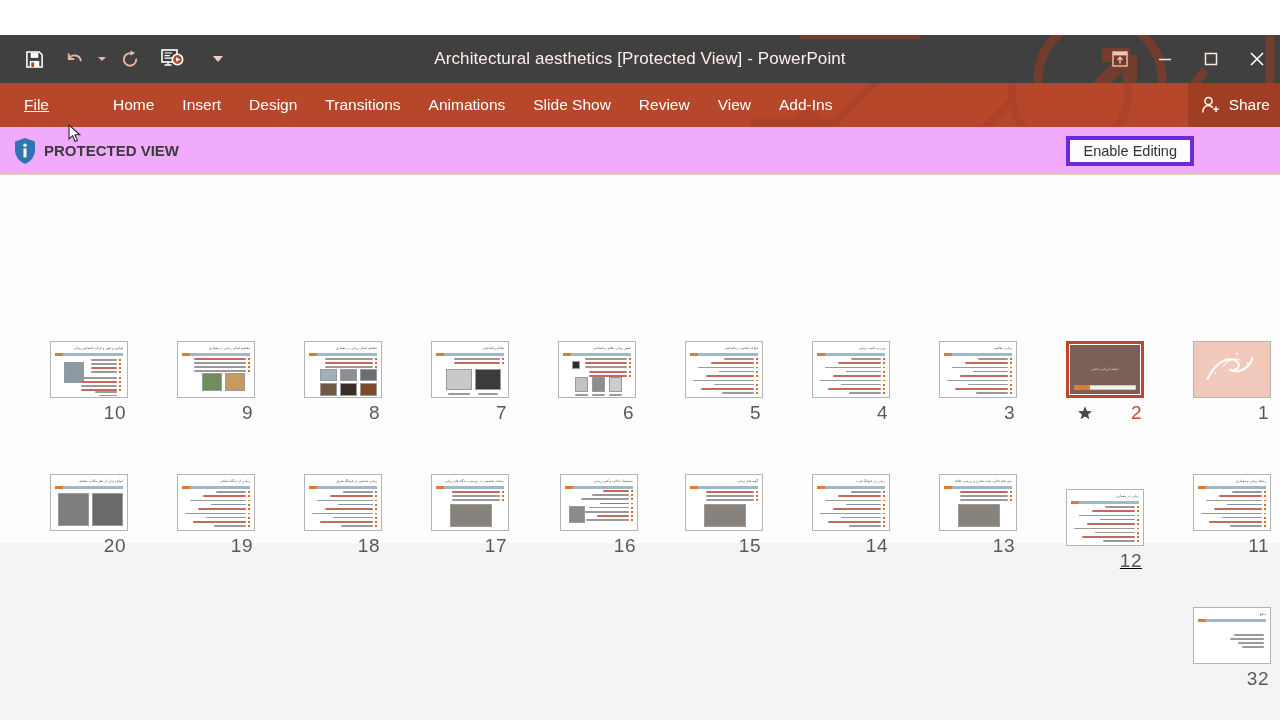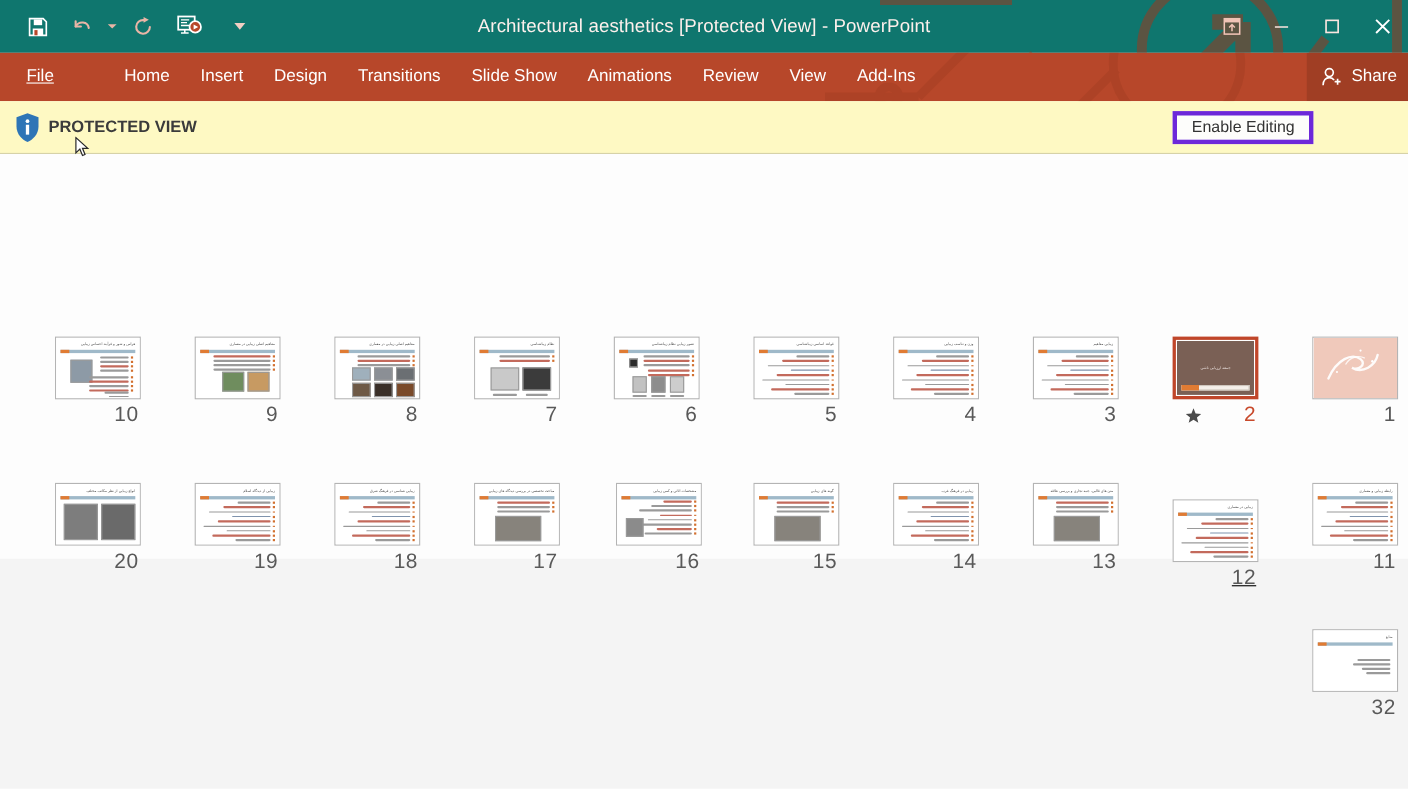--- a/index.html
+++ b/index.html
@@ -7,22 +7,23 @@
     width: 1280px; height: 720px;
     overflow: hidden;
     font-family: "Liberation Sans", sans-serif;
     background: #ffffff;
   }
 
   
   #titlebar {
     position: relative;
     height: 48px;
-    background: #0f766e;
+    background: #404040;
     overflow: hidden;
+    margin-top: 35px;
   }
   #titlebar-deco {
     position: absolute;
     right: 0; top: -60px;
     width: 480px; height: 200px;
     pointer-events: none;
     opacity: .55;
   }
   .qat {
     position: absolute; top: 0; height: 48px;
@@ -104,21 +105,21 @@
     padding: 0 10px 0 12px;
     background: #a03e24;
     color: #ffffff; font-size: 15.5px;
     white-space: nowrap;
   }
 
   
   #pv-bar {
     position: relative;
     height: 48px;
-    background: #fef9c3;
+    background: #f0abfc;
     border-bottom: 1px solid #d6d2a8;
     display: flex;
     align-items: center;
     padding-left: 8px;
   }
   #pv-icon { width: 34px; display: flex; justify-content: center; }
   #pv-title {
     font-size: 15px; font-weight: bold; color: #3b3b3b;
     margin-right: 9px; margin-left: 2px;
   }
@@ -320,22 +321,22 @@
       <circle cx="68" cy="150" r="9"></circle>
       <path d="M200 200 L275 125"></path>
     </g>
   </svg>
 
   <div class="tab" id="tab-file">File</div>
   <div class="tab" style="margin-left:36px">Home</div>
   <div class="tab">Insert</div>
   <div class="tab">Design</div>
   <div class="tab">Transitions</div>
+  <div class="tab">Animations</div>
   <div class="tab">Slide Show</div>
-  <div class="tab">Animations</div>
   <div class="tab">Review</div>
   <div class="tab">View</div>
   <div class="tab">Add-Ins</div>
 
 
   <div id="share-btn">
     <svg width="22" height="21" viewBox="0 0 22 21">
       <circle cx="8.5" cy="6" r="3.6" fill="none" stroke="#fff" stroke-width="1.5"></circle>
       <path d="M2.8 17.5 C2.8 12.8 5.4 10.6 8.5 10.6 C10.3 10.6 11.8 11.4 12.8 12.7" fill="none" stroke="#fff" stroke-width="1.5"></path>
       <path d="M16 11.5 V17 M13.3 14.2 H18.7" stroke="#fff" stroke-width="1.5"></path>

